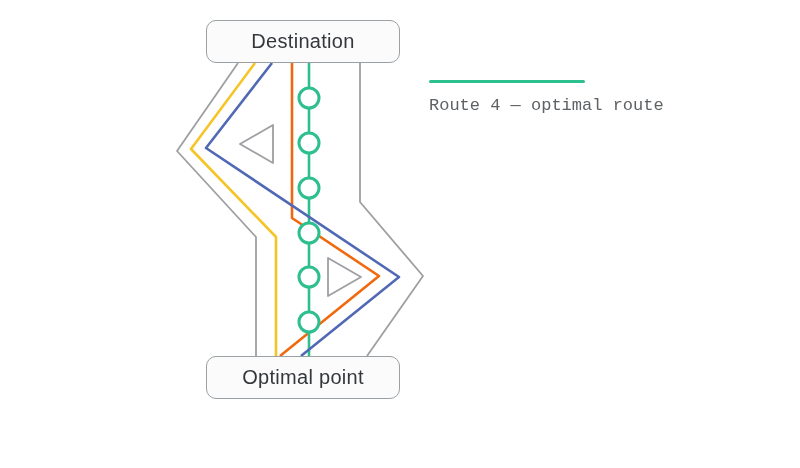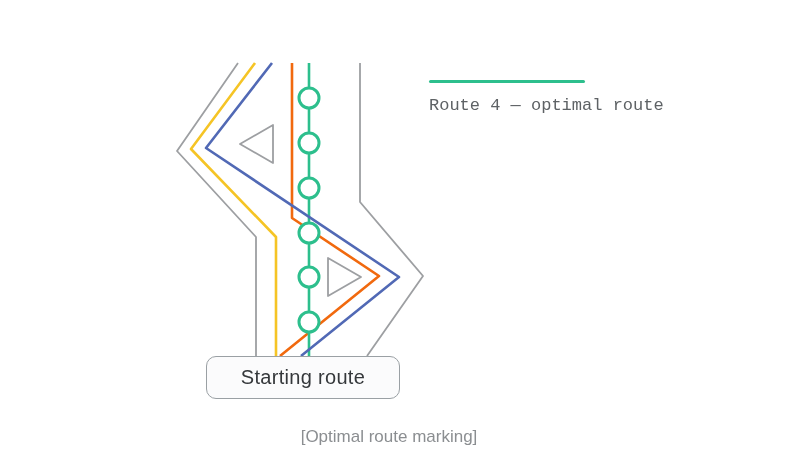--- a/index.html
+++ b/index.html
@@ -83,25 +83,27 @@
       <circle cx="309" cy="98" r="10" fill="#ffffff" stroke="#2dbf8d" stroke-width="3"></circle>
       <circle cx="309" cy="143" r="10" fill="#ffffff" stroke="#2dbf8d" stroke-width="3"></circle>
       <circle cx="309" cy="188" r="10" fill="#ffffff" stroke="#2dbf8d" stroke-width="3"></circle>
       <circle cx="309" cy="233" r="10" fill="#ffffff" stroke="#2dbf8d" stroke-width="3"></circle>
       <circle cx="309" cy="277" r="10" fill="#ffffff" stroke="#2dbf8d" stroke-width="3"></circle>
       <circle cx="309" cy="322" r="10" fill="#ffffff" stroke="#2dbf8d" stroke-width="3"></circle>
       <polygon points="273,125 240,144 273,163" fill="none" stroke="#9d9fa2" stroke-width="1.8" stroke-linejoin="round"></polygon>
       <polygon points="328,258 361,277 328,296" fill="none" stroke="#9d9fa2" stroke-width="1.8" stroke-linejoin="round"></polygon>
     </svg>
 
+  <div class="node-box node-destination">
+    <span>Destination</span>
+  </div>
 
   <div class="node-box node-start">
-    <span>Starting route</span>
+    <span>Optimal point</span>
   </div>
 
   <div class="legend">
     <div class="legend-swatch" id="legend-swatch" style="background: rgb(45, 191, 141);"></div>
     <div class="legend-label">Route 4 — optimal route</div>
   </div>
 
-  <div class="caption">[Optimal route marking]</div>
 
 </div>
 
 </body></html>

